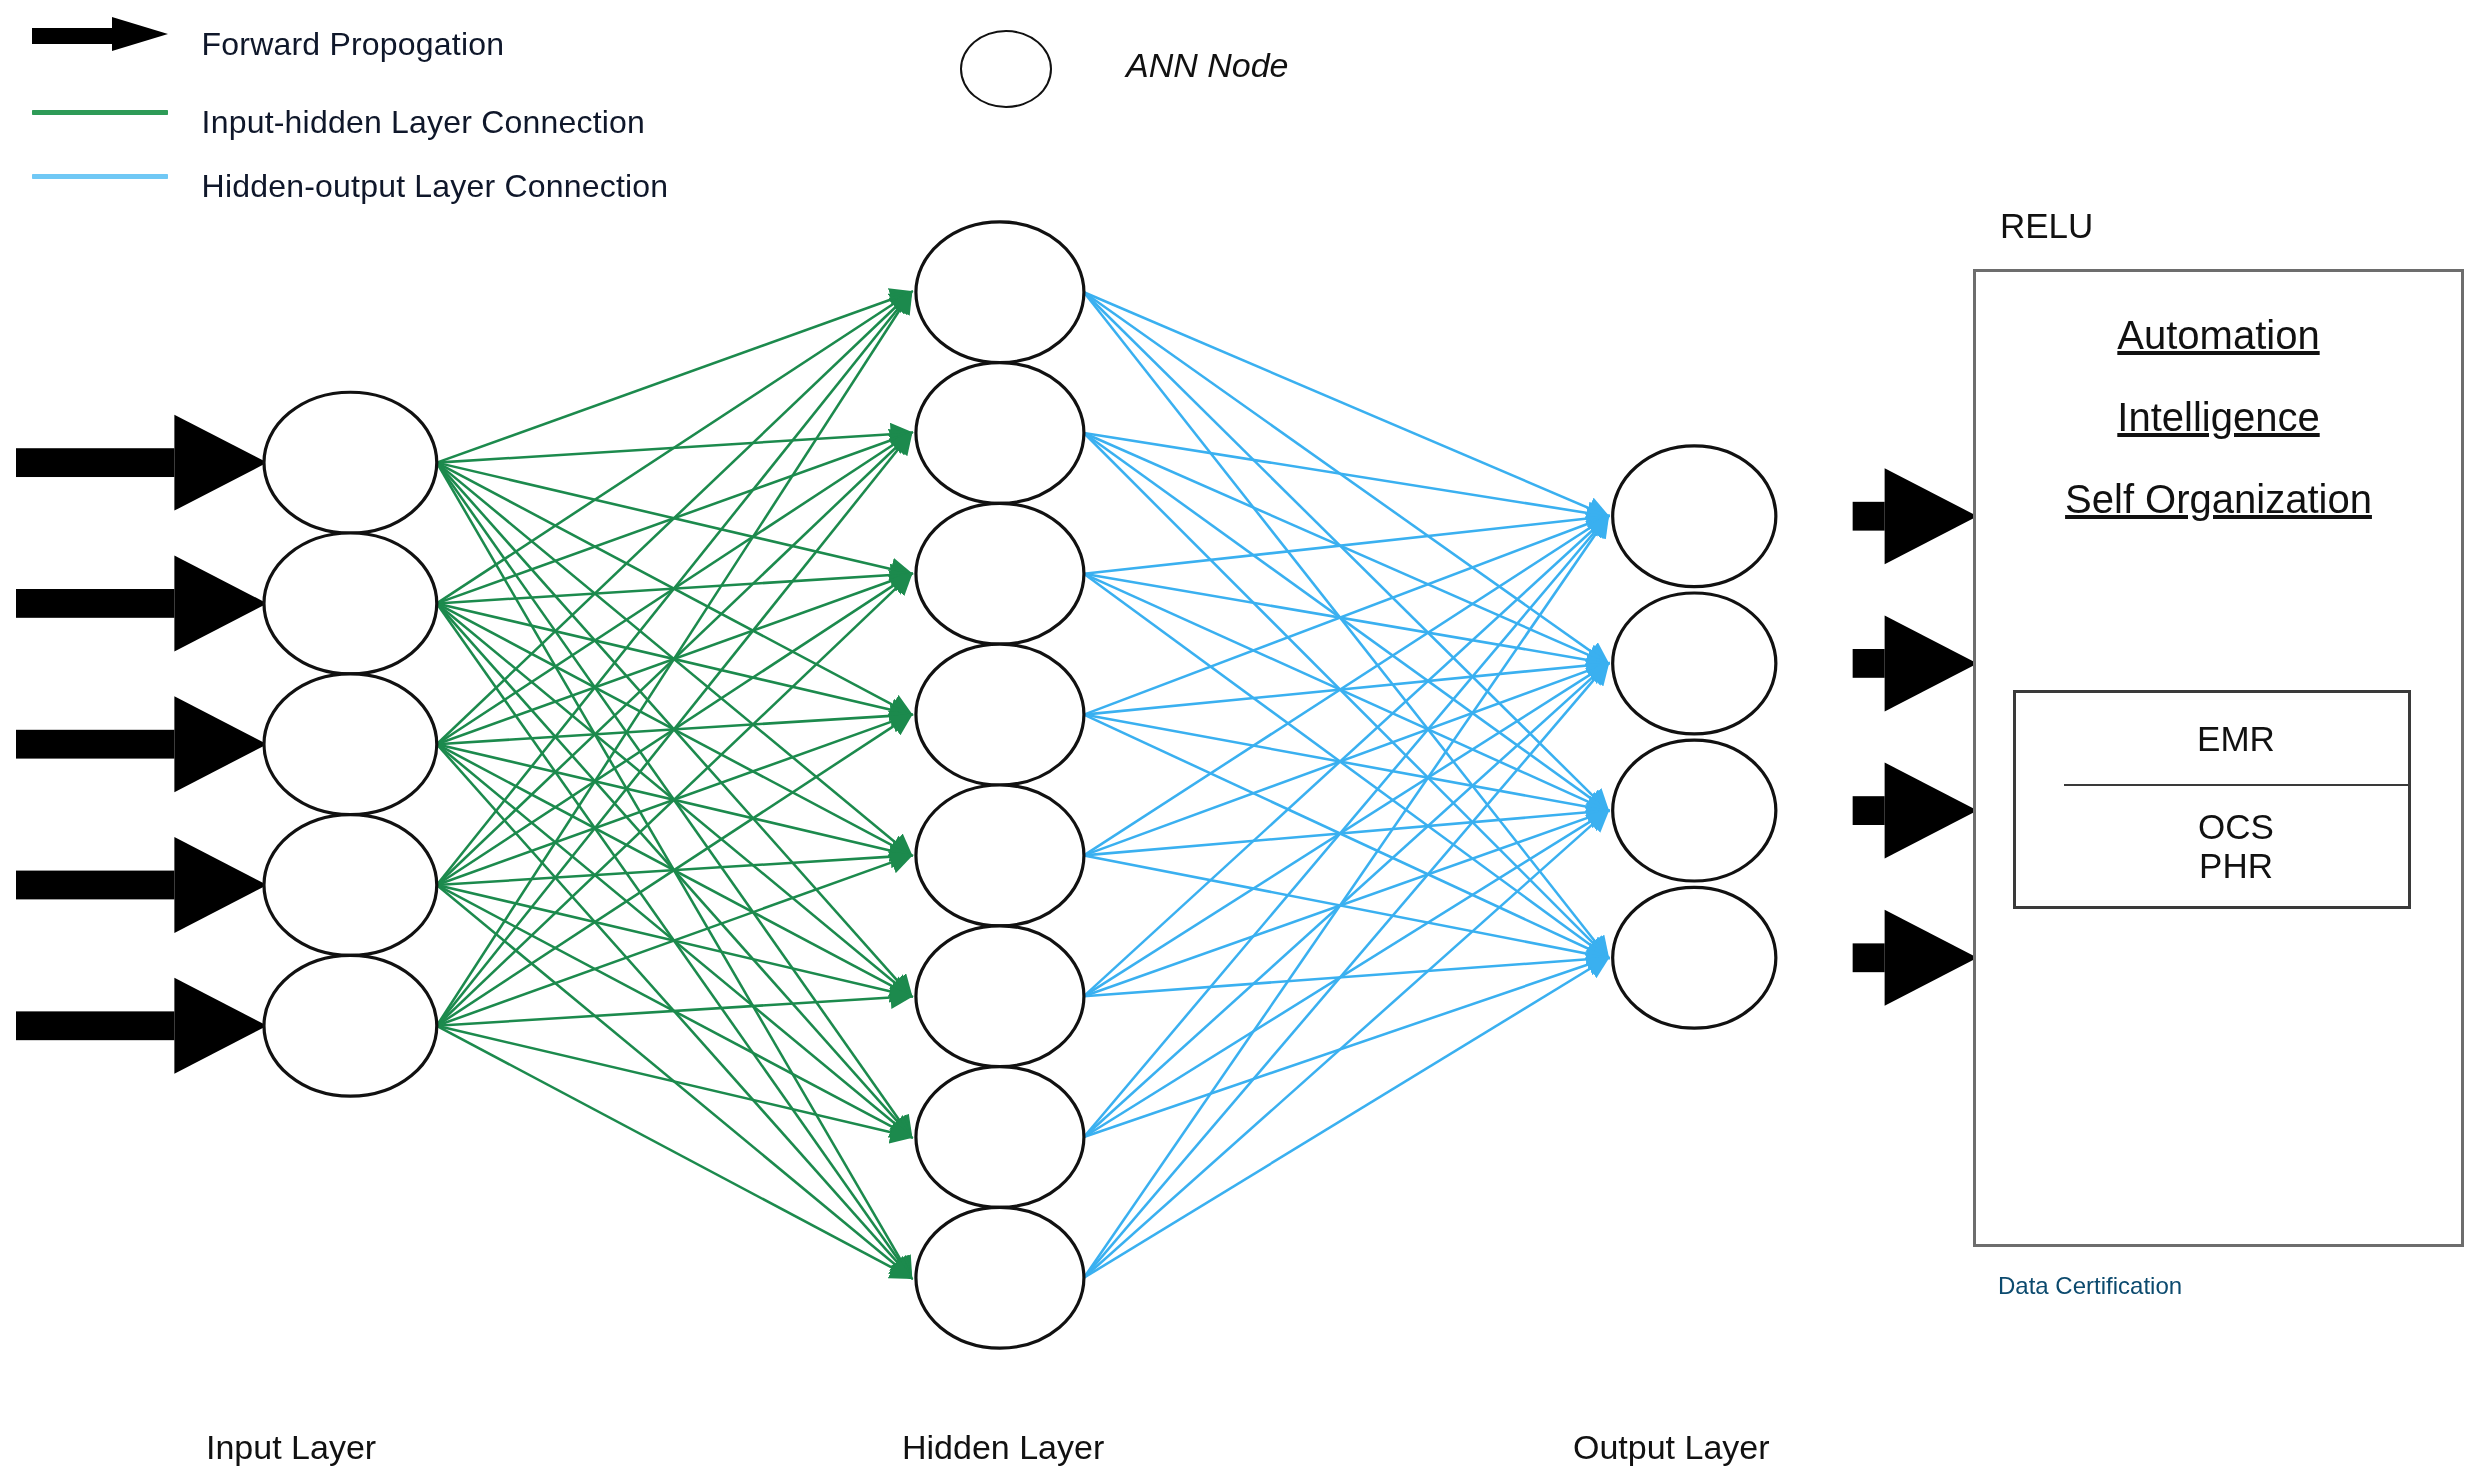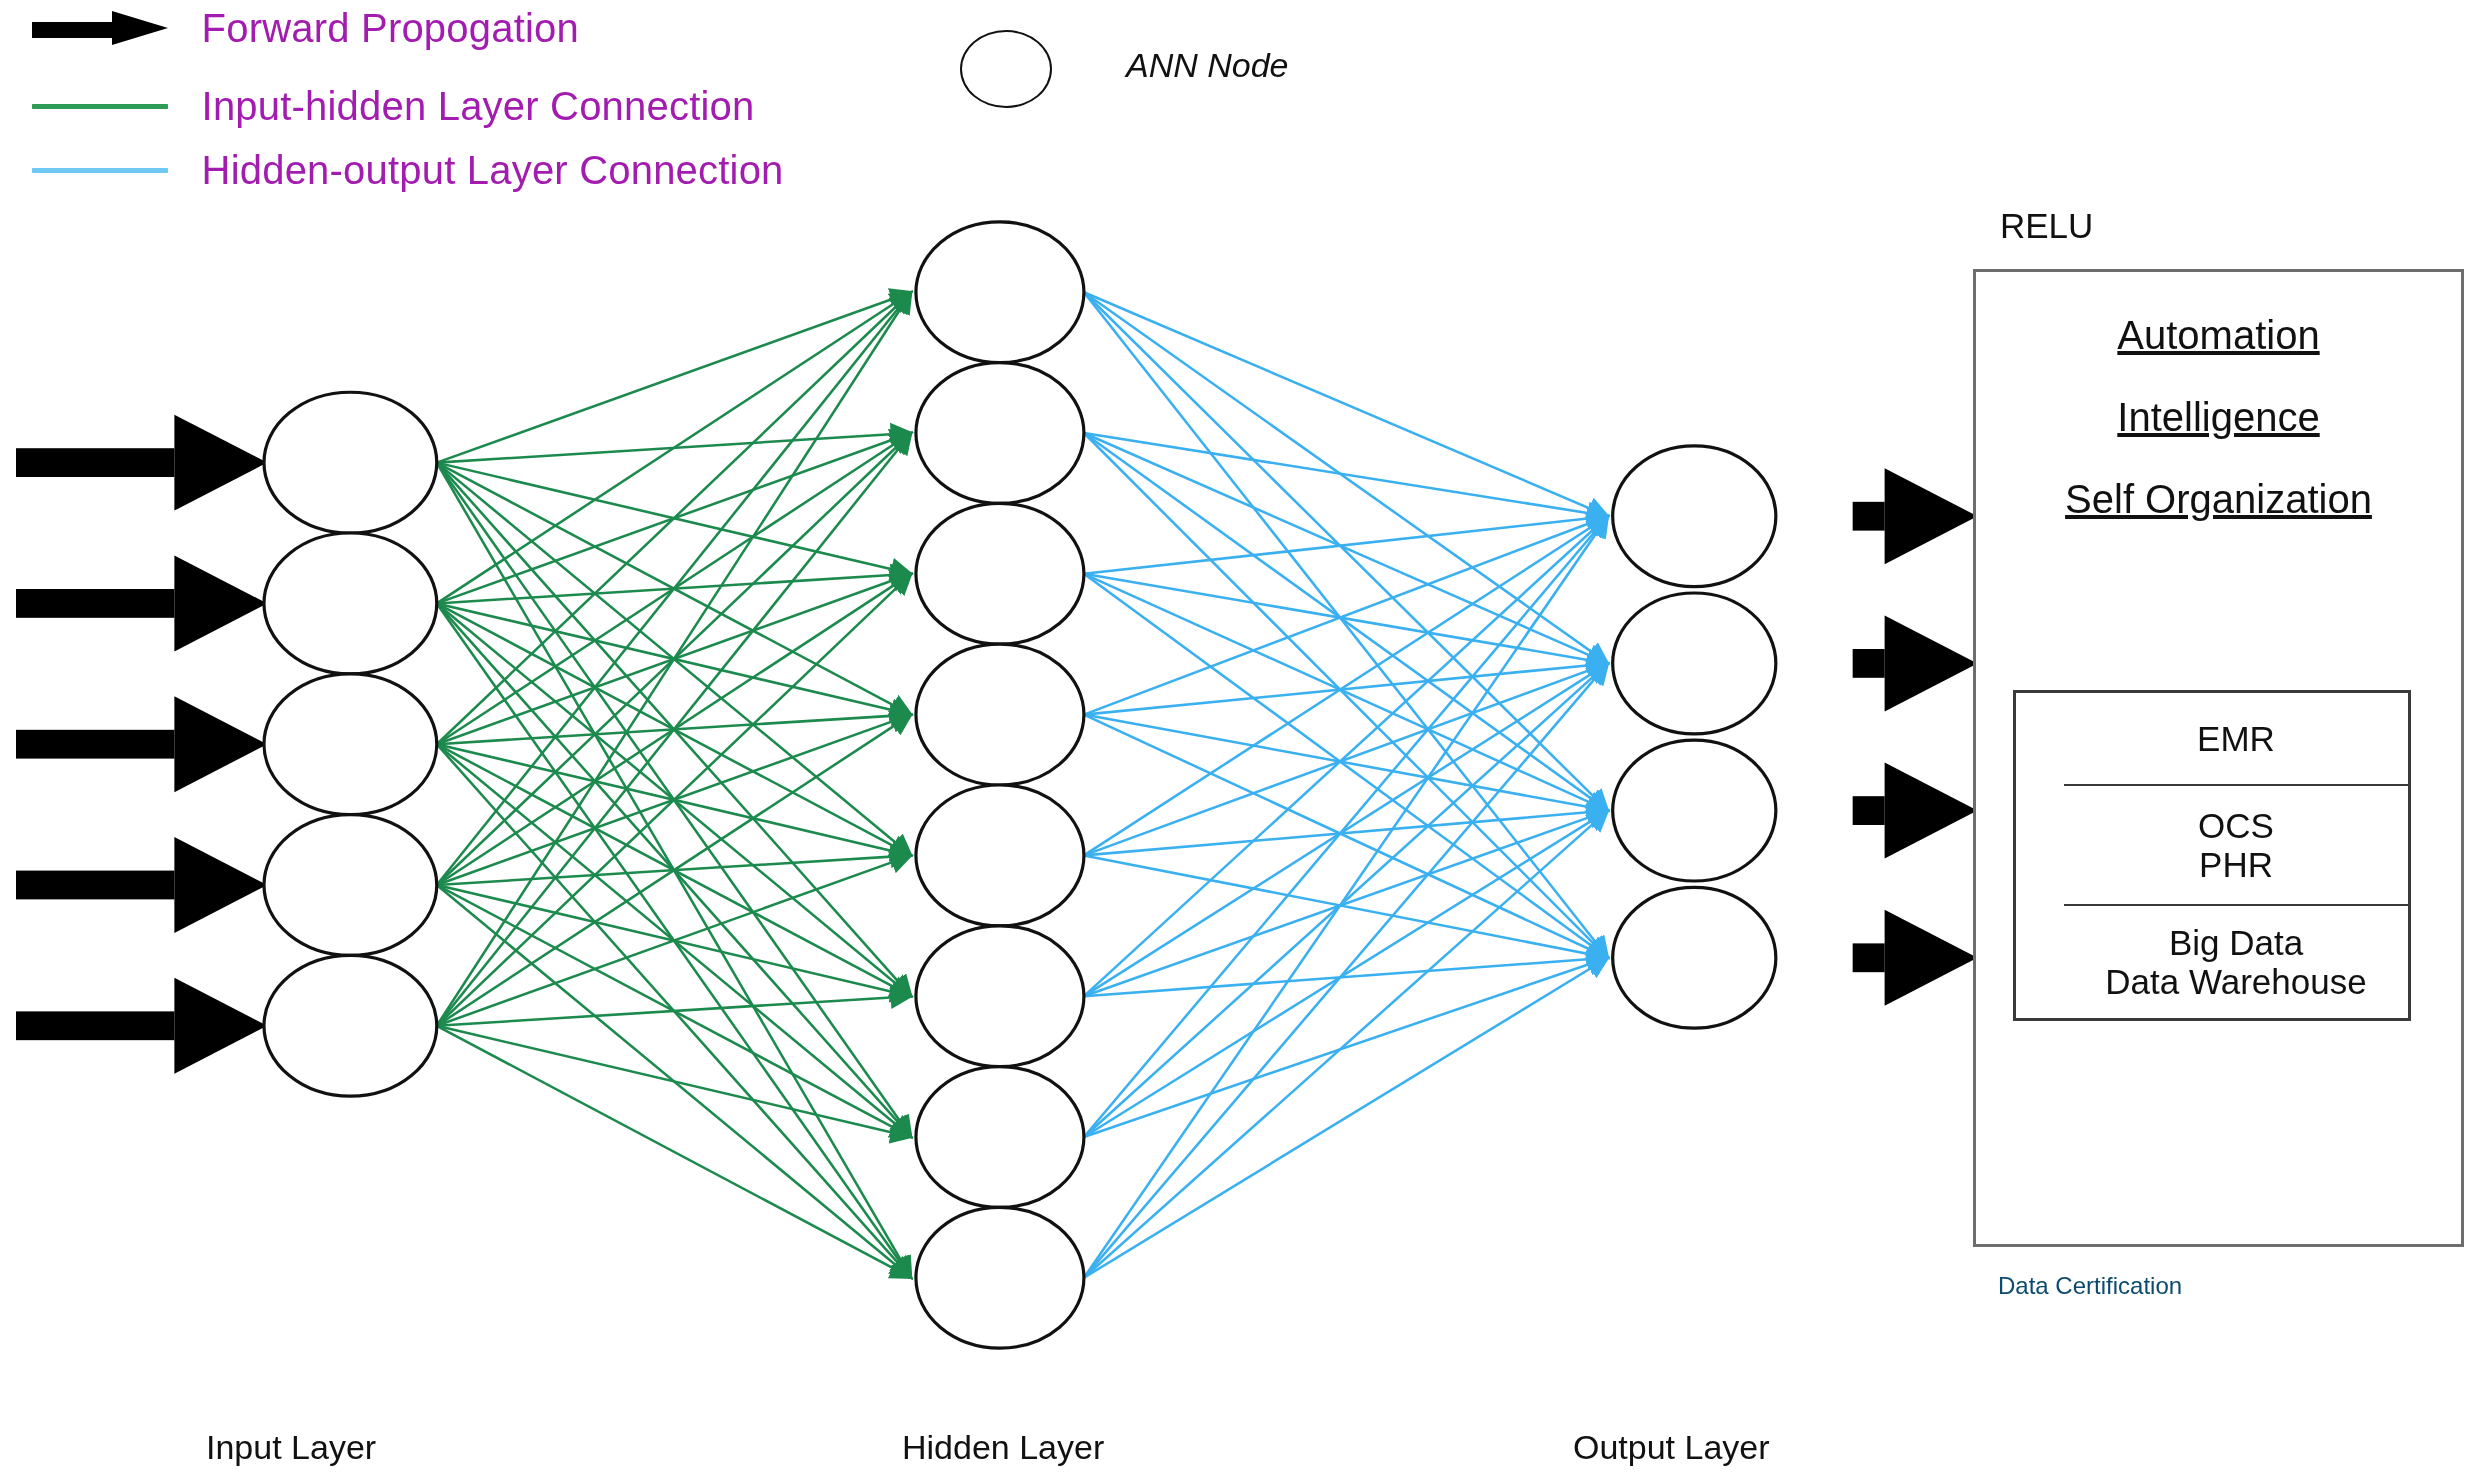--- a/index.html
+++ b/index.html
@@ -2,21 +2,21 @@
 <html style="font-size:12.8px"><head>
 <meta charset="utf-8">
 <style>
   html,body{margin:0;padding:0;background:#ffffff;}
   body{font-family:"Liberation Sans",sans-serif;color:#1a1a1a;}
   #stage{position:relative;width:2487px;height:1482px;background:#fff;overflow:hidden;}
 
   
   .legend{position:absolute;left:0;top:0;width:960px;height:192px;}
   .legend-row{position:absolute;display:flex;align-items:center;}
-  .legend-row .lbl{font-size:40px;color:#a21caf;letter-spacing:0.2px;white-space:nowrap;}
+  .legend-row .lbl{font-size:32px;color:#0f172a;letter-spacing:0.2px;white-space:nowrap;margin-top:20px;}
   .lg-swatch{width:152px;display:flex;align-items:center;justify-content:flex-start;margin-right:17.6px;}
   .arrow-mini{position:relative;width:136px;height:35px;}
   .arrow-mini .shaft{position:absolute;left:0;top:10.4px;width:88px;height:16px;background:#000;}
   .arrow-mini .head{position:absolute;left:80px;top:0;width:0;height:0;
       border-top:17.6px solid transparent;border-bottom:17.6px solid transparent;border-left:56px solid #000;}
   .line-mini{width:136px;height:5.6px;border-radius:0.8px;}
 
   .node-legend{position:absolute;}
   .node-legend .circ{position:absolute;border:2.4px solid #111;border-radius:50%;background:#fff;}
   .node-legend .nl-label{position:absolute;font-size:34px;color:#111;white-space:nowrap;}
@@ -227,24 +227,18 @@
           <div class="cell">
             <div>EMR</div>
           </div>
         </div>
         <div class="inner-row" style="height: 120px;">
           <div class="cell">
             <div>OCS</div>
             <div>PHR</div>
           </div>
         </div>
-        <div class="inner-row" style="height: 112px;">
-          <div class="cell">
-            <div>Big Data</div>
-            <div>Data Warehouse</div>
-          </div>
-        </div>
       </div>
   </div>
 
   <div class="caption-bottom">Data Certification</div>
 </div>
 
 
 </body></html>

